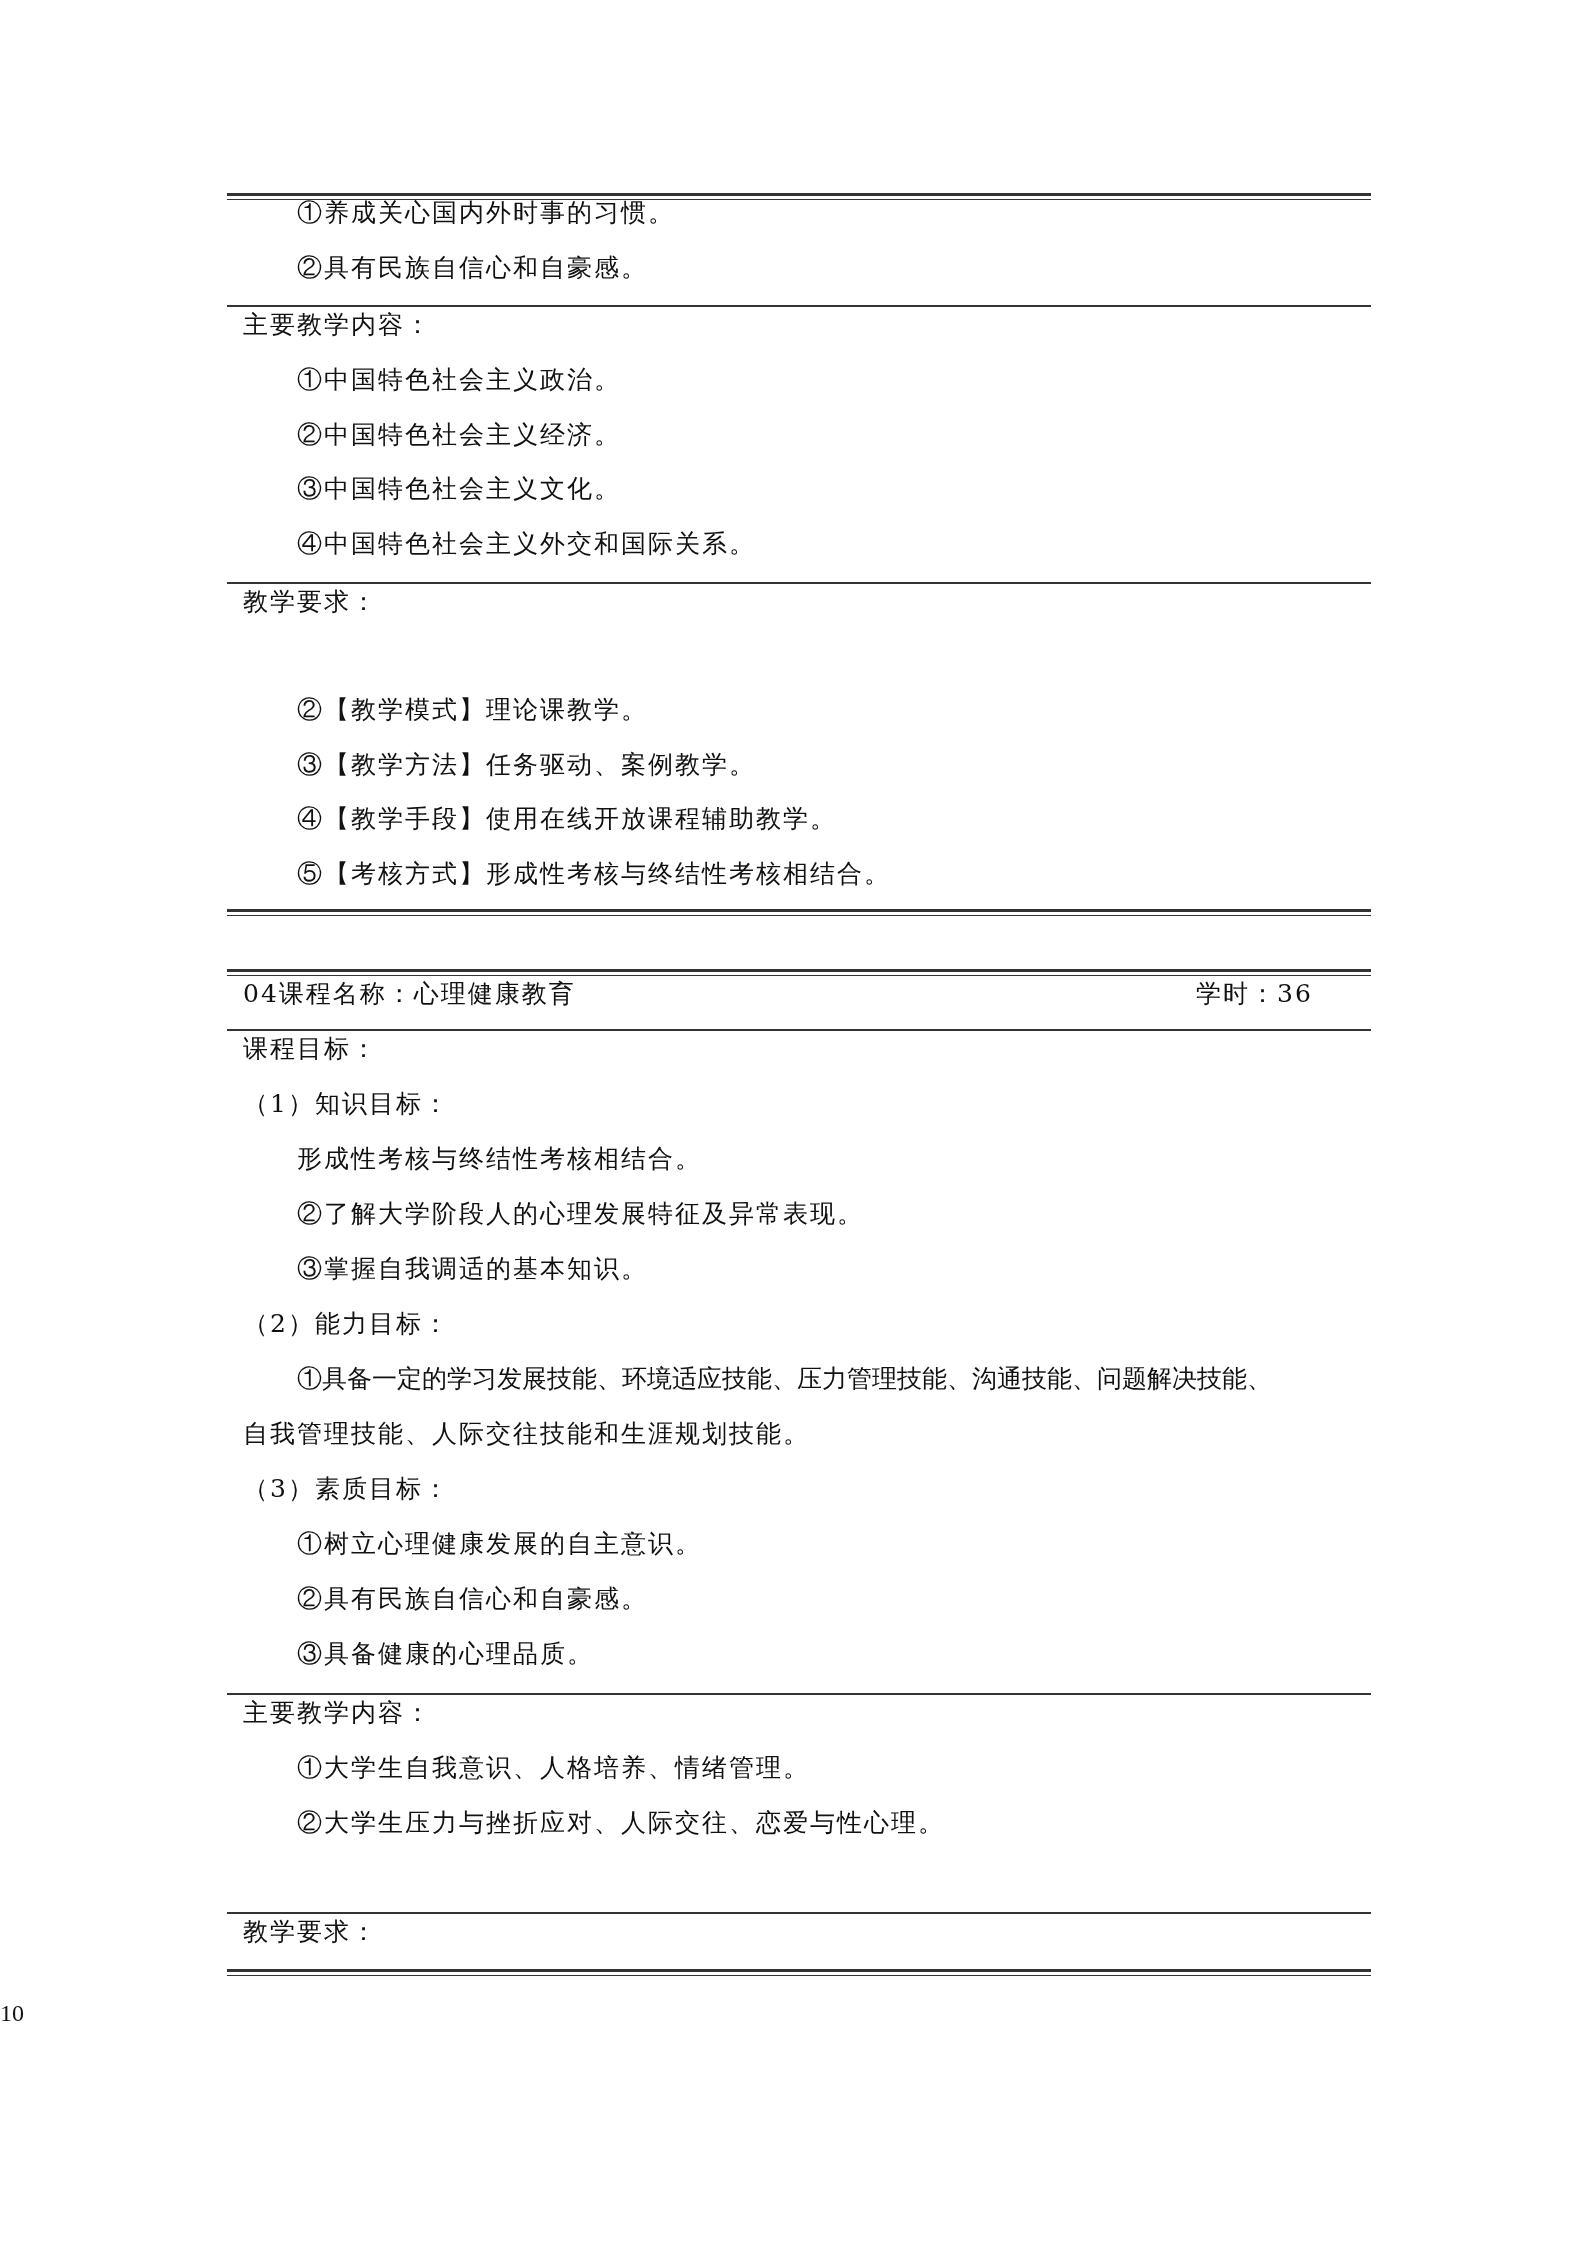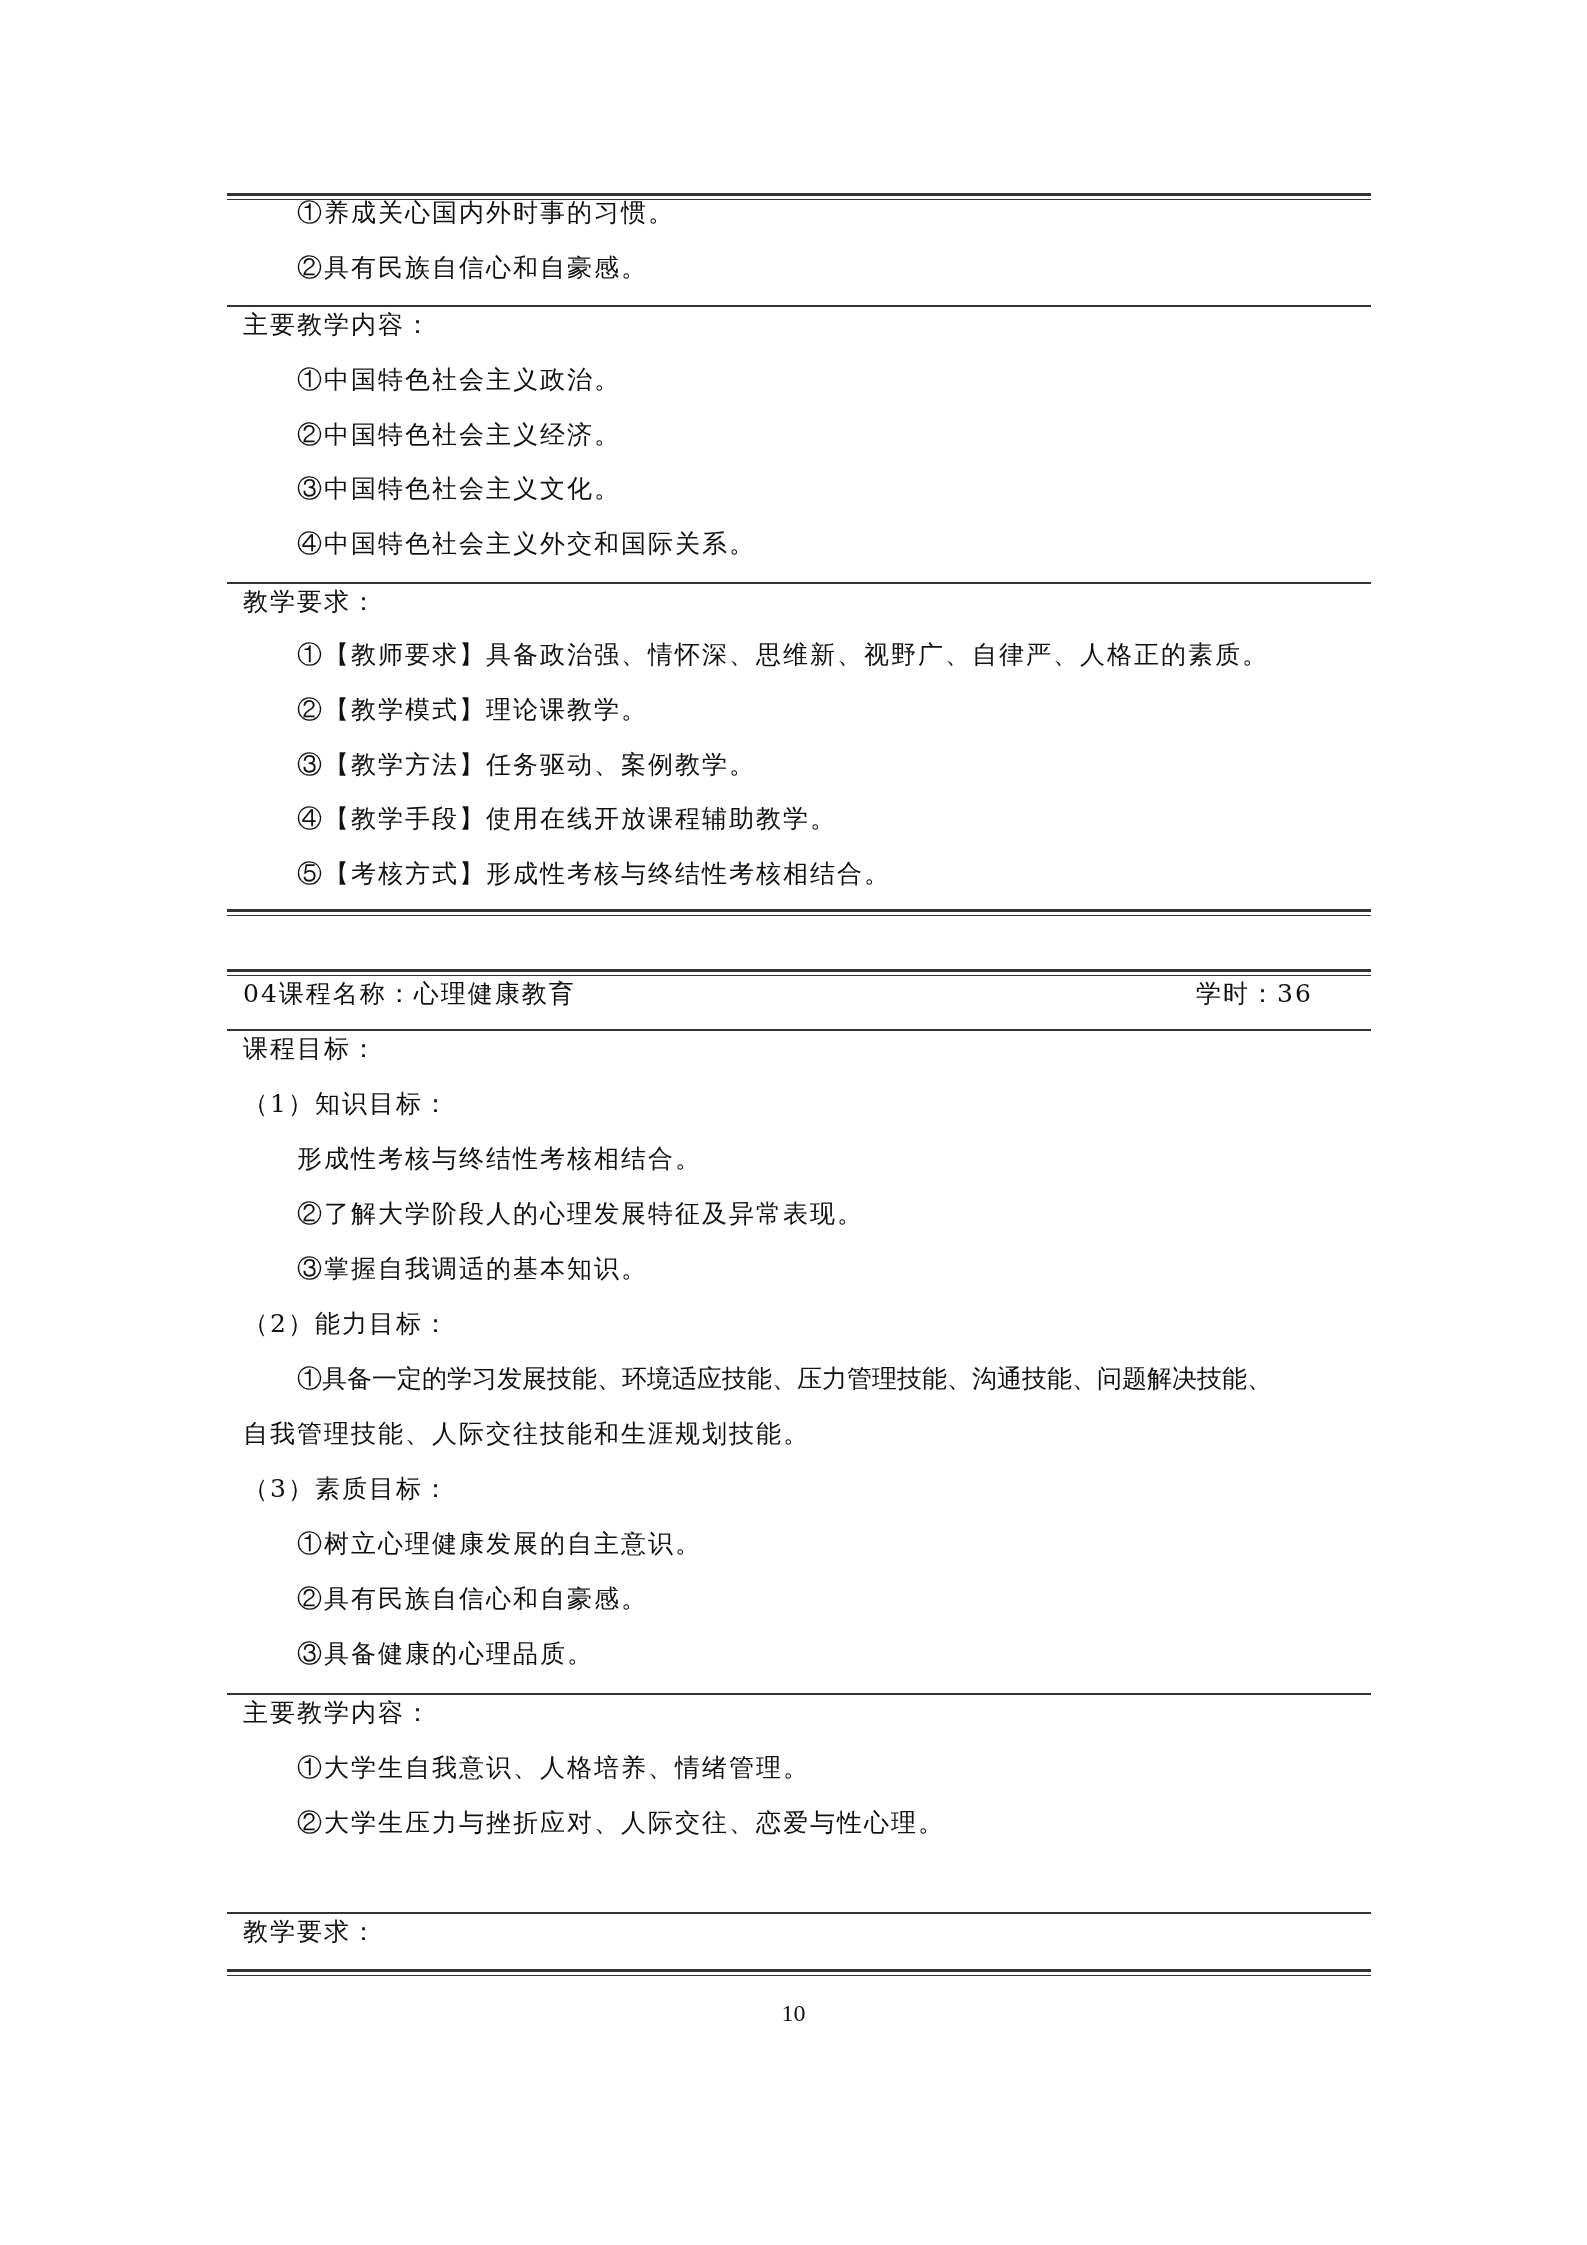--- a/index.html
+++ b/index.html
@@ -5,38 +5,37 @@
   html,body{margin:0;padding:0;background:#fff;}
   body{width:1587px;height:2245px;position:relative;font-family:"DejaVu Serif","Liberation Serif",serif;color:#111;}
   .page{position:absolute;left:0;top:0;width:1587px;height:2245px;}
   .dbl{border-top:3px solid #333;height:3px;border-bottom:1px solid #333;}
   .sgl{border-top:2px solid #333;}
   .line{position:absolute;left:227px;width:1144px;}
   .txt{position:absolute;font-size:25px;line-height:30px;white-space:nowrap;letter-spacing:2px;}
   .hd{font-weight:normal;}
   .ind{left:297px;}
   .lft{left:243px;}
-  .pn{position:absolute;left:0;width:1587px;text-align:center;top:2000px;font-size:24px;font-family:"Liberation Serif",serif;}
+  .pn{position:absolute;left:0;width:1587px;text-align:left;top:2000px;font-size:24px;font-family:"Liberation Serif",serif;}
 </style>
 </head>
 <body>
 
 <div class="page">
   <div class="line dbl" style="top:193px"></div>
   <div class="txt ind" style="top:198px">①养成关心国内外时事的习惯。</div>
   <div class="txt ind" style="top:253px">②具有民族自信心和自豪感。</div>
   <div class="line sgl" style="top:305px"></div>
   <div class="txt lft hd" style="top:310px">主要教学内容：</div>
   <div class="txt ind" style="top:365px">①中国特色社会主义政治。</div>
   <div class="txt ind" style="top:420px">②中国特色社会主义经济。</div>
   <div class="txt ind" style="top:474px">③中国特色社会主义文化。</div>
   <div class="txt ind" style="top:529px">④中国特色社会主义外交和国际关系。</div>
   <div class="line sgl" style="top:582px"></div>
   <div class="txt lft hd" style="top:587px">教学要求：</div>
-  <div class="txt ind" style="top:640px">①【教师要求】具备政治强、情怀深、思维新、视野广、自律严、人格正的素质。</div>
   <div class="txt ind" style="top:695px">②【教学模式】理论课教学。</div>
   <div class="txt ind" style="top:750px">③【教学方法】任务驱动、案例教学。</div>
   <div class="txt ind" style="top:804px">④【教学手段】使用在线开放课程辅助教学。</div>
   <div class="txt ind" style="top:859px">⑤【考核方式】形成性考核与终结性考核相结合。</div>
   <div class="line dbl" style="top:909px"></div>
 
   <div class="line dbl" style="top:969px"></div>
   <div class="txt lft" style="top:979px"><span class="hd">04课程名称：</span><span>心理健康教育</span></div>
   <div class="txt" style="top:979px;left:1196px"><span class="hd">学时：</span><span>36</span></div>
   <div class="line sgl" style="top:1029px"></div>

